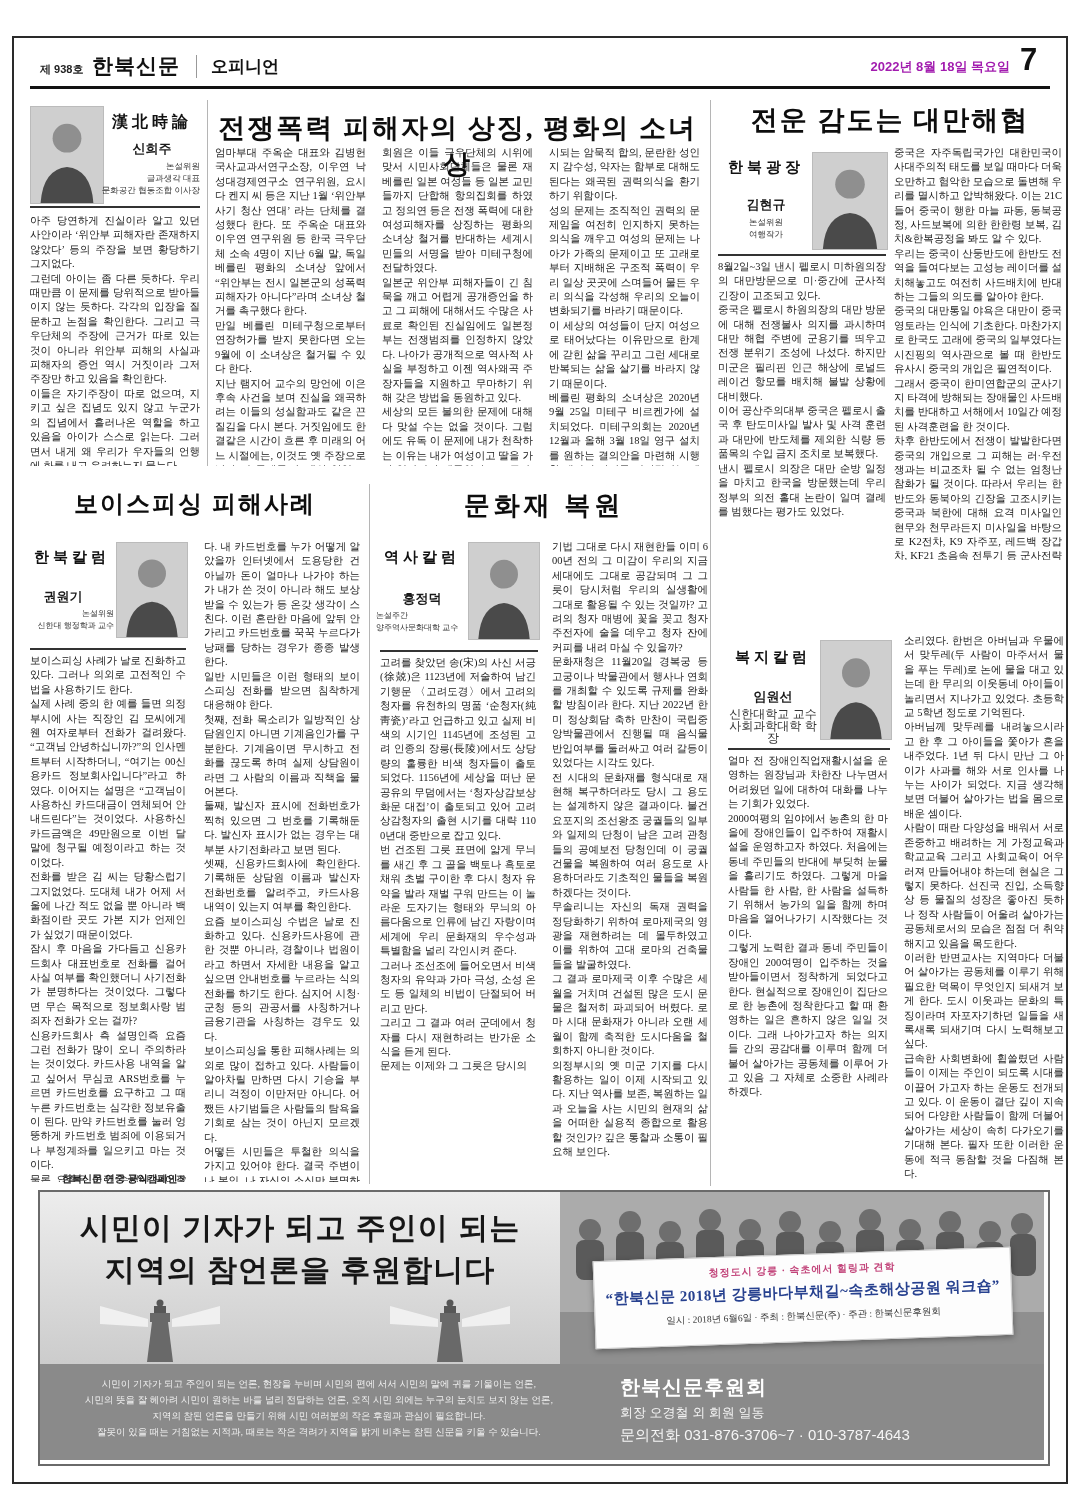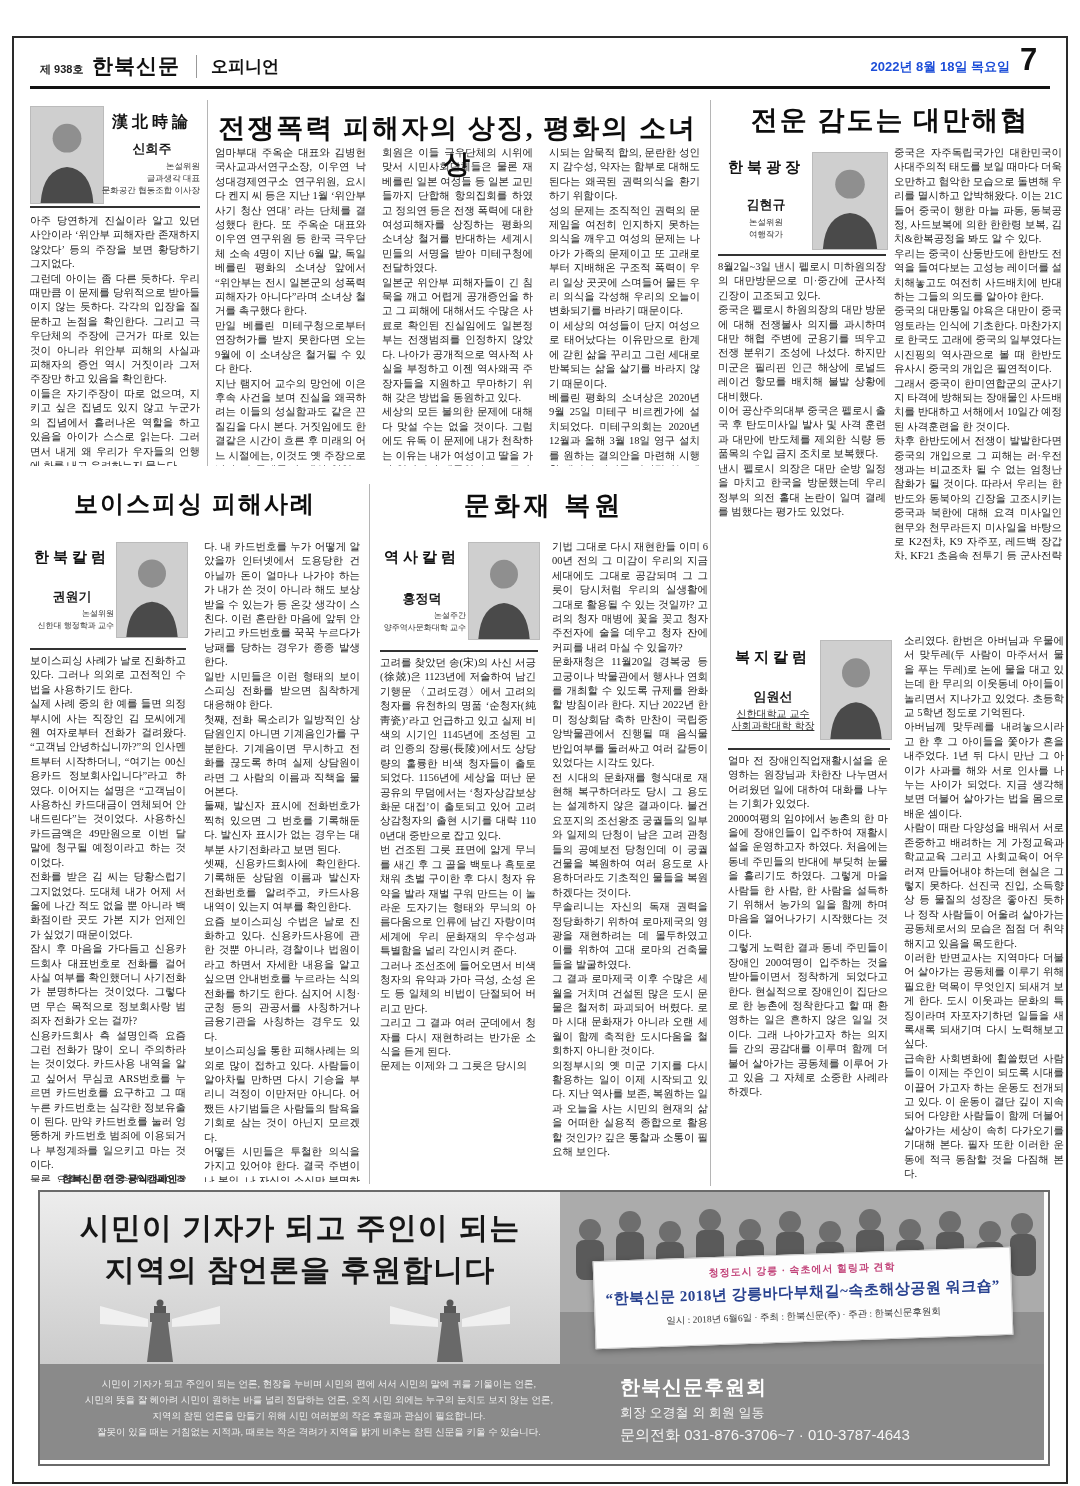--- a/index.html
+++ b/index.html
@@ -33,21 +33,21 @@
 </head>
 <body>
 
 <div id="page">
 
   <div class="abs frame" style="left:12px;top:36px;width:1052px;height:1444px;"></div>
 
   <div class="abs sans" style="left:40px;top:62px;font-size:11px;font-weight:bold;color:#222;">제 938호</div>
   <div class="abs sans" style="left:92px;top:52px;font-size:21px;font-weight:800;letter-spacing:1px;color:#111;">한북신문</div>
   <div class="abs sans" style="left:196px;top:55px;font-size:17px;font-weight:bold;color:#111;border-left:1px solid #999;padding-left:14px;">오피니언</div>
-  <div class="abs sans" style="left:850px;top:58px;width:160px;text-align:right;font-size:13px;font-weight:bold;color:#1d4ed8;">2022년 8월 18일 목요일</div>
+  <div class="abs sans" style="left:850px;top:58px;width:160px;text-align:right;font-size:13px;font-weight:bold;color:#a21caf;">2022년 8월 18일 목요일</div>
   <div class="abs sans" style="left:1020px;top:42px;font-size:31px;font-weight:800;color:#111;">7</div>
   <div class="abs" style="left:30px;top:86px;width:1020px;height:3px;background:#111;"></div>
 
   <div class="abs vrule" style="left:207px;top:100px;height:366px;"></div>
   <div class="abs vrule" style="left:710px;top:100px;height:1086px;"></div>
   <div class="abs vrule" style="left:369px;top:484px;height:700px;"></div>
 
   <div class="abs portrait" style="left:30px;top:106px;width:72px;height:96px;">
     <svg viewBox="0 0 60 80" width="100%" height="100%" preserveAspectRatio="none">
       <rect width="60" height="80" fill="#cfcfcf"></rect>
@@ -96,21 +96,21 @@
 이어 공산주의대부 중국은 펠로시 출국 후 탄도미사일 발사 및 사격 훈련과 대만에 반도체를 제외한 식량 등 품목의 수입 금지 조치로 보복했다.
 낸시 펠로시 의장은 대만 순방 일정을 마치고 한국을 방문했는데 우리 정부의 의전 홀대 논란이 일며 결례를 범했다는 평가도 있었다.</div>
   <div class="abs body-col" style="left:894px;top:146px;width:168px;height:414px;">중국은 자주독립국가인 대한민국이 사대주의적 태도를 보일 때마다 더욱 오만하고 험악한 모습으로 돌변해 우리를 멸시하고 압박해왔다. 이는 21C 들어 중국이 행한 마늘 파동, 동북공정, 사드보복에 의한 한한령 보복, 김치&amp;한복공정을 봐도 알 수 있다.
 우리는 중국이 산둥반도에 한반도 전역을 들여다보는 고성능 레이더를 설치해놓고도 여전히 사드배치에 반대하는 그들의 의도를 알아야 한다.
 중국의 대만통일 야욕은 대만이 중국 영토라는 인식에 기초한다. 마찬가지로 한국도 고래에 중국의 일부였다는 시진핑의 역사관으로 볼 때 한반도 유사시 중국의 개입은 필연적이다.
 그래서 중국이 한미연합군의 군사기지 타격에 방해되는 장애물인 사드배치를 반대하고 서해에서 10일간 예정된 사격훈련을 한 것이다.
 차후 한반도에서 전쟁이 발발한다면 중국의 개입으로 그 피해는 러·우전쟁과는 비교조차 될 수 없는 엄청난 참화가 될 것이다. 따라서 우리는 한반도와 동북아의 긴장을 고조시키는 중국과 북한에 대해 요격 미사일인 현무와 천무라든지 미사일을 바탕으로 K2전차, K9 자주포, 레드백 장갑차, KF21 초음속 전투기 등 군사전략을 더욱 증강해 전쟁을 미연에 방지해야 한다.</div>
 
   <div class="abs headline" style="left:30px;top:488px;width:330px;font-size:24px;">보이스피싱 피해사례</div>
   <div class="abs sec-label" style="left:32px;top:548px;width:80px;">한북칼럼</div>
-  <div class="abs auth-name" style="left:32px;top:588px;width:80px;">권원기</div>
+  <div class="abs auth-name" style="left:23px;top:588px;width:80px;">권원기</div>
   <div class="abs auth-roles" style="left:30px;top:608px;width:84px;text-align:right;font-size:8px;">논설위원
 신한대 행정학과 교수</div>
   <div class="abs portrait" style="left:116px;top:542px;width:70px;height:94px;">
     <svg viewBox="0 0 60 80" width="100%" height="100%" preserveAspectRatio="none">
       <rect width="60" height="80" fill="#cfcfcf"></rect>
         <circle cx="30" cy="26" r="12" fill="#8f8f8f"></circle>
       <path d="M8 80 Q10 52 30 50 Q50 52 52 80 Z" fill="#4a4a4a"></path>
       </svg>
   </div>
   <div class="abs col-head-rule" style="left:30px;top:648px;width:156px;"></div>
@@ -125,21 +125,21 @@
 첫째, 전화 목소리가 일방적인 상담원인지 아니면 기계음인가를 구분한다. 기계음이면 무시하고 전화를 끊도록 하며 실제 상담원이라면 그 사람의 이름과 직책을 물어본다.
 둘째, 발신자 표시에 전화번호가 찍혀 있으면 그 번호를 기록해둔다. 발신자 표시가 없는 경우는 대부분 사기전화라고 보면 된다.
 셋째, 신용카드회사에 확인한다. 기록해둔 상담원 이름과 발신자 전화번호를 알려주고, 카드사용 내역이 있는지 여부를 확인한다.
 요즘 보이스피싱 수법은 날로 진화하고 있다. 신용카드사용에 관한 것뿐 아니라, 경찰이나 법원이라고 하면서 자세한 내용을 알고 싶으면 안내번호를 누르라는 식의 전화를 하기도 한다. 심지어 시청·군청 등의 관공서를 사칭하거나 금융기관을 사칭하는 경우도 있다.
 보이스피싱을 통한 피해사례는 의외로 많이 접하고 있다. 사람들이 알아차릴 만하면 다시 기승을 부리니 걱정이 이만저만 아니다. 어쨌든 사기범들은 사람들의 탐욕을 기회로 삼는 것이 아닌지 모르겠다.
 어떻든 시민들은 투철한 의식을 가지고 있어야 한다. 결국 주변이나 본인, 나 자신의 소신만 분명하면 사기범들은 설 땅이 없게 된다.</div>
 
   <div class="abs headline" style="left:380px;top:488px;width:328px;font-size:26px;letter-spacing:4px;">문화재 복원</div>
   <div class="abs sec-label" style="left:382px;top:548px;width:80px;">역사칼럼</div>
   <div class="abs auth-name" style="left:382px;top:590px;width:80px;">홍정덕</div>
-  <div class="abs auth-roles" style="left:376px;top:610px;width:90px;text-align:right;font-size:8px;">논설주간
+  <div class="abs auth-roles" style="left:376px;top:610px;width:90px;text-align:left;font-size:8px;">논설주간
 양주역사문화대학 교수</div>
   <div class="abs portrait" style="left:468px;top:542px;width:70px;height:96px;">
     <svg viewBox="0 0 60 80" width="100%" height="100%" preserveAspectRatio="none">
       <rect width="60" height="80" fill="#cfcfcf"></rect>
         <circle cx="30" cy="26" r="12" fill="#8f8f8f"></circle>
       <path d="M8 80 Q10 52 30 50 Q50 52 52 80 Z" fill="#4a4a4a"></path>
       </svg>
   </div>
   <div class="abs col-head-rule" style="left:380px;top:650px;width:158px;"></div>
   <div class="abs body-col" style="left:380px;top:656px;width:156px;height:526px;">고려를 찾았던 송(宋)의 사신 서긍(徐兢)은 1123년에 저술하여 남긴 기행문 〈고려도경〉에서 고려의 청자를 유천하의 명품 ‘순청자(純靑瓷)’라고 언급하고 있고 실제 비색의 시기인 1145년에 조성된 고려 인종의 장릉(長陵)에서도 상당량의 훌륭한 비색 청자들이 출토되었다. 1156년에 세상을 떠난 문공유의 무덤에서는 ‘청자상감보상화문 대접’이 출토되고 있어 고려 상감청자의 출현 시기를 대략 1100년대 중반으로 잡고 있다.
@@ -149,21 +149,21 @@
 문제는 이제와 그 그릇은 당시의</div>
   <div class="abs body-col" style="left:552px;top:540px;width:156px;height:642px;">기법 그대로 다시 재현한들 이미 600년 전의 그 미감이 우리의 지금 세대에도 그대로 공감되며 그 그릇이 당시처럼 우리의 실생활에 그대로 활용될 수 있는 것일까? 고려의 청자 매병에 꽃을 꽂고 청자 주전자에 술을 데우고 청자 잔에 커피를 내려 마실 수 있을까?
 문화재청은 11월20일 경복궁 등 고궁이나 박물관에서 행사나 연회를 개최할 수 있도록 규제를 완화할 방침이라 한다. 지난 2022년 한미 정상회담 축하 만찬이 국립중앙박물관에서 진행될 때 음식물 반입여부를 둘러싸고 여러 갈등이 있었다는 시각도 있다.
 전 시대의 문화재를 형식대로 재현해 복구하더라도 당시 그 용도는 설계하지 않은 결과이다. 불건요포지의 조선왕조 궁궐들의 일부와 일제의 단청이 남은 고려 관청들의 공예보전 당청인데 이 궁궐 건물을 복원하여 여러 용도로 사용하더라도 기초적인 물들을 복원하겠다는 것이다.
 무솔리니는 자신의 독재 권력을 정당화하기 위하여 로마제국의 영광을 재현하려는 데 몰두하였고 이를 위하여 고대 로마의 건축물들을 발굴하였다.
 그 결과 로마제국 이후 수많은 세월을 거치며 건설된 많은 도시 문물은 철저히 파괴되어 버렸다. 로마 시대 문화재가 아니라 오랜 세월이 함께 축적한 도시다움을 철회하지 아니한 것이다.
 의정부시의 옛 미군 기지를 다시 활용하는 일이 이제 시작되고 있다. 지난 역사를 보존, 복원하는 일과 오늘을 사는 시민의 현재의 삶을 어떠한 실용적 종합으로 활용할 것인가? 깊은 통찰과 소통이 필요해 보인다.</div>
 
   <div class="abs sec-label" style="left:730px;top:648px;width:86px;">복지칼럼</div>
   <div class="abs auth-name" style="left:730px;top:688px;width:86px;">임원선</div>
-  <div class="abs auth-roles" style="left:726px;top:708px;width:94px;text-align:center;font-size:10px;text-decoration:underline;">신한대학교 교수
+  <div class="abs auth-roles" style="left:726px;top:708px;width:94px;text-align:center;font-size:12px;">신한대학교 교수
 사회과학대학 학장</div>
   <div class="abs portrait" style="left:820px;top:640px;width:70px;height:98px;">
     <svg viewBox="0 0 60 80" width="100%" height="100%" preserveAspectRatio="none">
       <rect width="60" height="80" fill="#cfcfcf"></rect>
         <circle cx="30" cy="26" r="12" fill="#8f8f8f"></circle>
       <path d="M8 80 Q10 52 30 50 Q50 52 52 80 Z" fill="#4a4a4a"></path>
       </svg>
   </div>
   <div class="abs col-head-rule" style="left:728px;top:748px;width:162px;"></div>
   <div class="abs body-col" style="left:728px;top:754px;width:160px;height:430px;">얼마 전 장애인직업재활시설을 운영하는 원장님과 차한잔 나누면서 어려웠던 일에 대하여 대화를 나누는 기회가 있었다.

